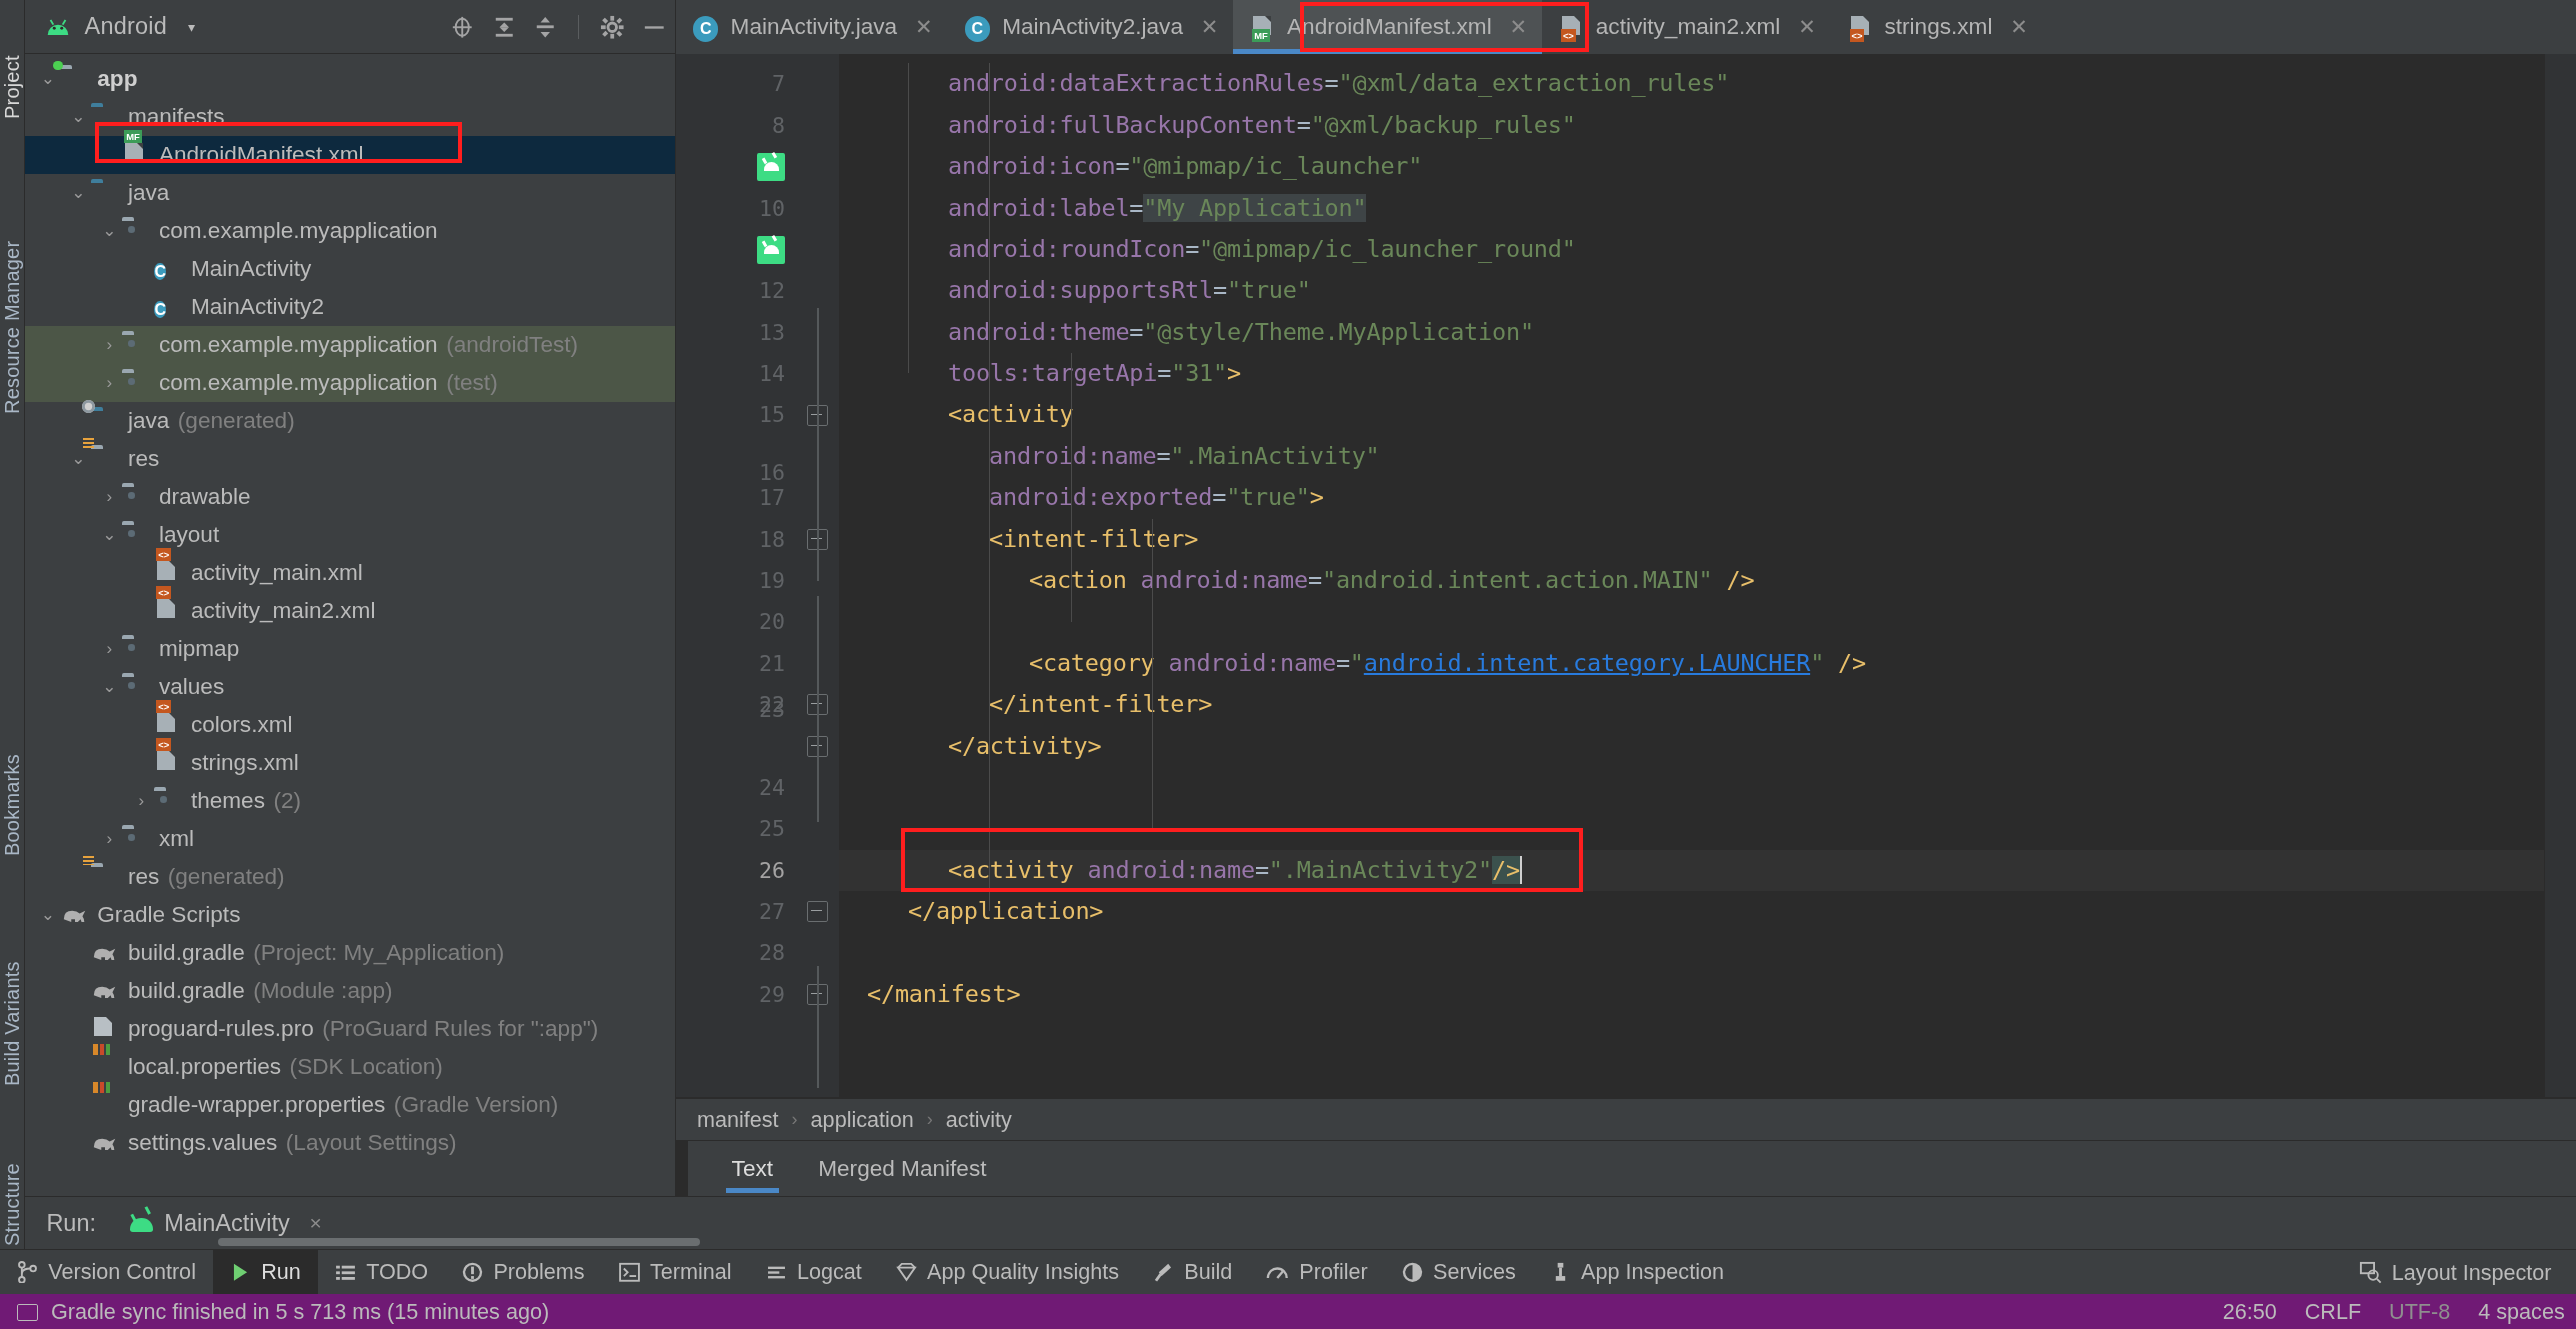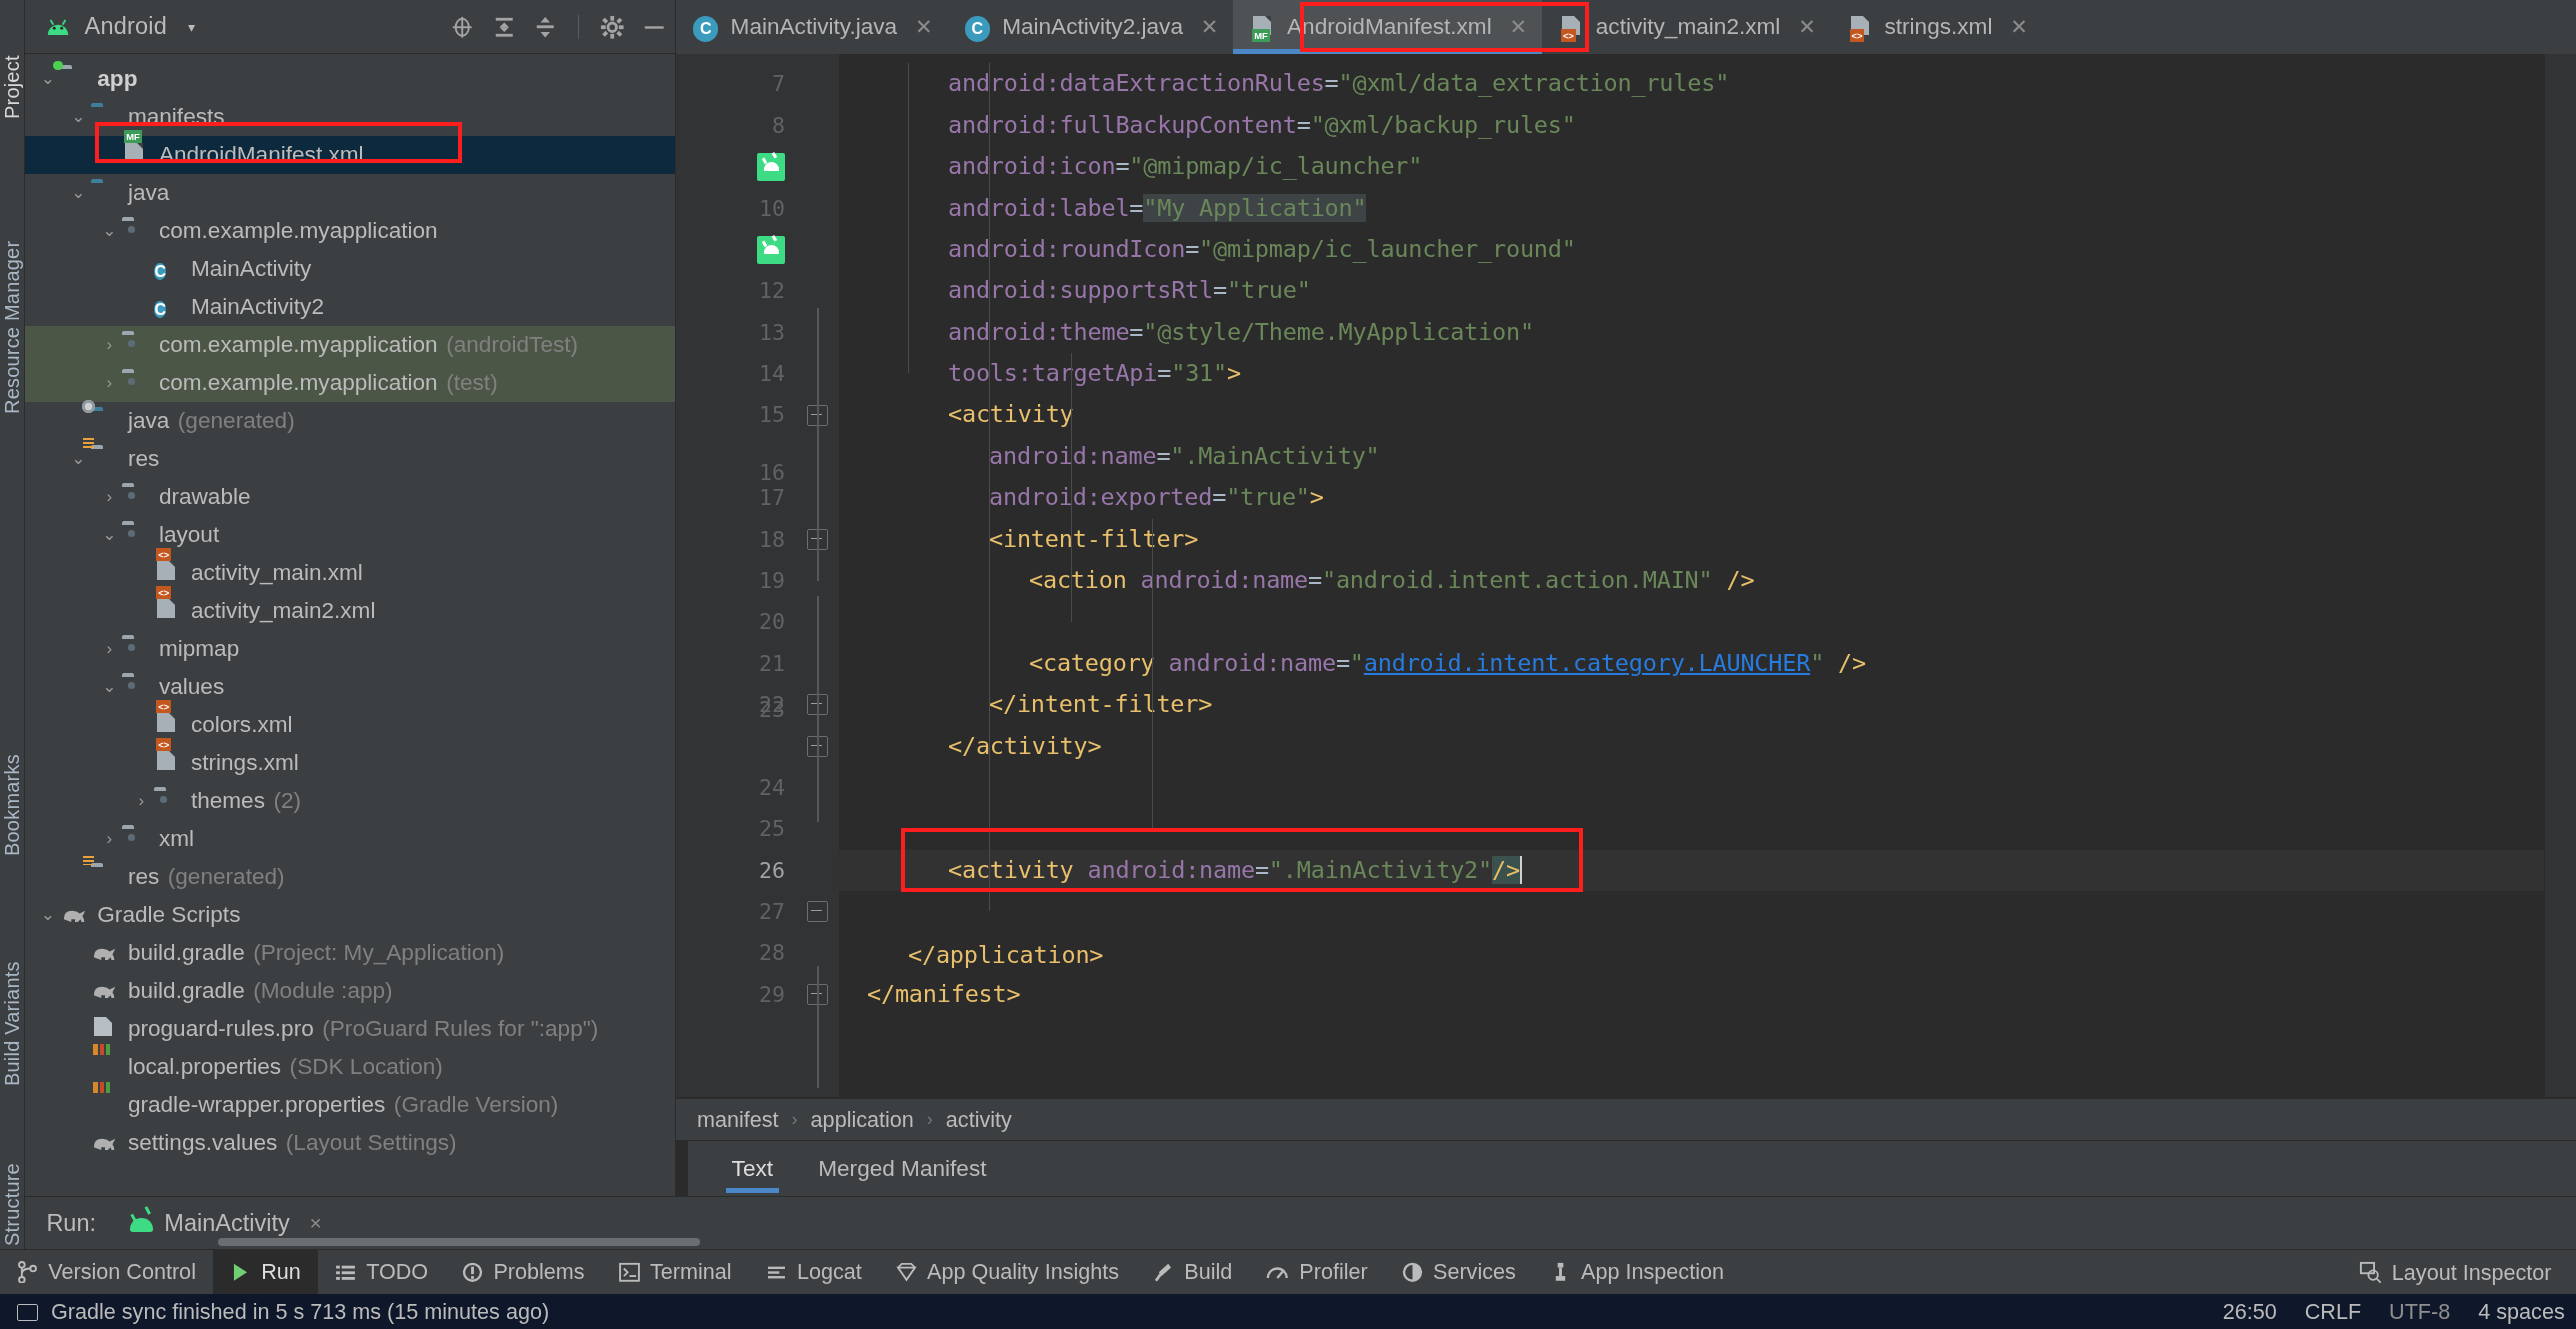--- a/index.html
+++ b/index.html
@@ -167,21 +167,21 @@
   .scrollhandle{position:absolute;left:193px;bottom:2.8px;width:482px;height:8.5px;background:#6a6e70;border-radius:4.7px;}
 
   
   .toolbar-bottom { position:absolute; left:0; right:0; top:1249px; height:45px; background:#3c3f41;
      border-top:0.9px solid #2b2b2b; display:flex; align-items:center; }
   .twbtn { display:flex;align-items:center;gap:10.3px;padding:0 17px;height:45px;color:#bbbbbb;font-size:21.6px;cursor:pointer;white-space:nowrap;}
   .twbtn.active{ background:#2b2b2b; color:#dddddd;}
   .tw-right{position:absolute;right:7.5px;top:0;height:45px;display:flex;align-items:center;}
 
   
-  .statusbar { position:absolute; left:0; right:0; top:1294px; height:36px; background:#0f172a;
+  .statusbar { position:absolute; left:0; right:0; top:1294px; height:36px; background:#701a75;
      display:flex; align-items:center; padding-left:17px; gap:13px; color:#bbbbbb; font-size:21.6px;}
   .status-right{position:absolute;right:11.3px;top:0;height:36px;display:flex;align-items:center;gap:28px;}
   .status-right .dim{color:#8f8f8f;}
   svg { display:block; }
 </style>
 </head>
 <body>
 
 <div class="app">
 
@@ -540,21 +540,21 @@
           <div class="cline" style="top: 465px; left: 150px;"><span class="t-tag">&lt;intent-filter</span><span class="t-slash">&gt;</span></div>
           <div class="cline" style="top: 506px; left: 190px;"><span class="t-tag">&lt;action</span> <span class="t-attr">android:name</span><span class="t-punc">=</span><span class="t-str">"android.intent.action.MAIN"</span> <span class="t-slash">/&gt;</span></div>
           <div class="cline" style="top: 547px; left: 28px;"></div>
           <div class="cline" style="top: 589px; left: 190px;"><span class="t-tag">&lt;category</span> <span class="t-attr">android:name</span><span class="t-punc">=</span><span class="t-str">"</span><span class="t-link">android.intent.category.LAUNCHER</span><span class="t-str">"</span> <span class="t-slash">/&gt;</span></div>
           <div class="cline" style="top: 630px; left: 150px;"><span class="t-tag">&lt;/intent-filter</span><span class="t-slash">&gt;</span></div>
           <div class="cline" style="top: 672px; left: 109px;"><span class="t-tag">&lt;/activity</span><span class="t-slash">&gt;</span></div>
           <div class="cline" style="top: 713px; left: 28px;"></div>
           <div class="cline" style="top: 754px; left: 28px;"></div>
           <div class="currentline" style="top: 796px;"></div>
           <div class="cline" style="top: 796px; left: 109px;"><span class="t-tag">&lt;activity</span> <span class="t-attr">android:name</span><span class="t-punc">=</span><span class="t-str">".MainActivity2"</span><span class="t-slash hl-brace">/&gt;</span><span class="caret"></span></div>
-          <div class="cline" style="top: 837px; left: 69px; margin-top: 44px;"><span class="t-tag">&lt;/application</span><span class="t-slash">&gt;</span></div>
+          <div class="cline" style="top: 837px; left: 69px;"><span class="t-tag">&lt;/application</span><span class="t-slash">&gt;</span></div>
           <div class="cline" style="top: 878px; left: 28px;"></div>
           <div class="cline" style="top: 920px; left: 28px;"><span class="t-tag">&lt;/manifest</span><span class="t-slash">&gt;</span></div>
           <div class="iguide" style="left: 69px; top: 9.4px; height: 310px;"></div>
           <div class="iguide" style="left: 150px; top: 9.4px; height: 848px;"></div>
           <div class="iguide" style="left: 232px; top: 299px; height: 269px;"></div>
           <div class="iguide" style="left: 313px; top: 465px; height: 310px;"></div>
         </div>
       <div class="rightstrip"></div>
     </div>
 

